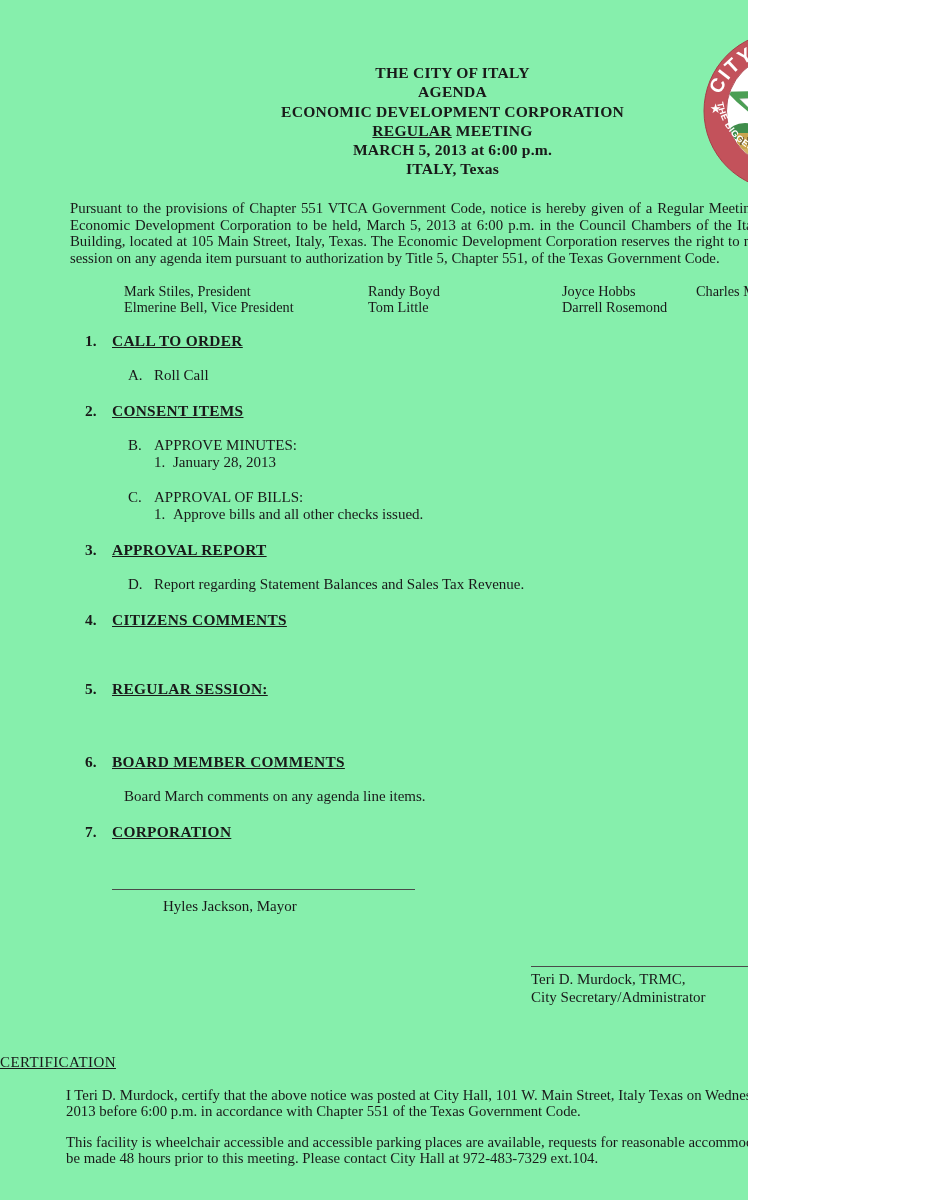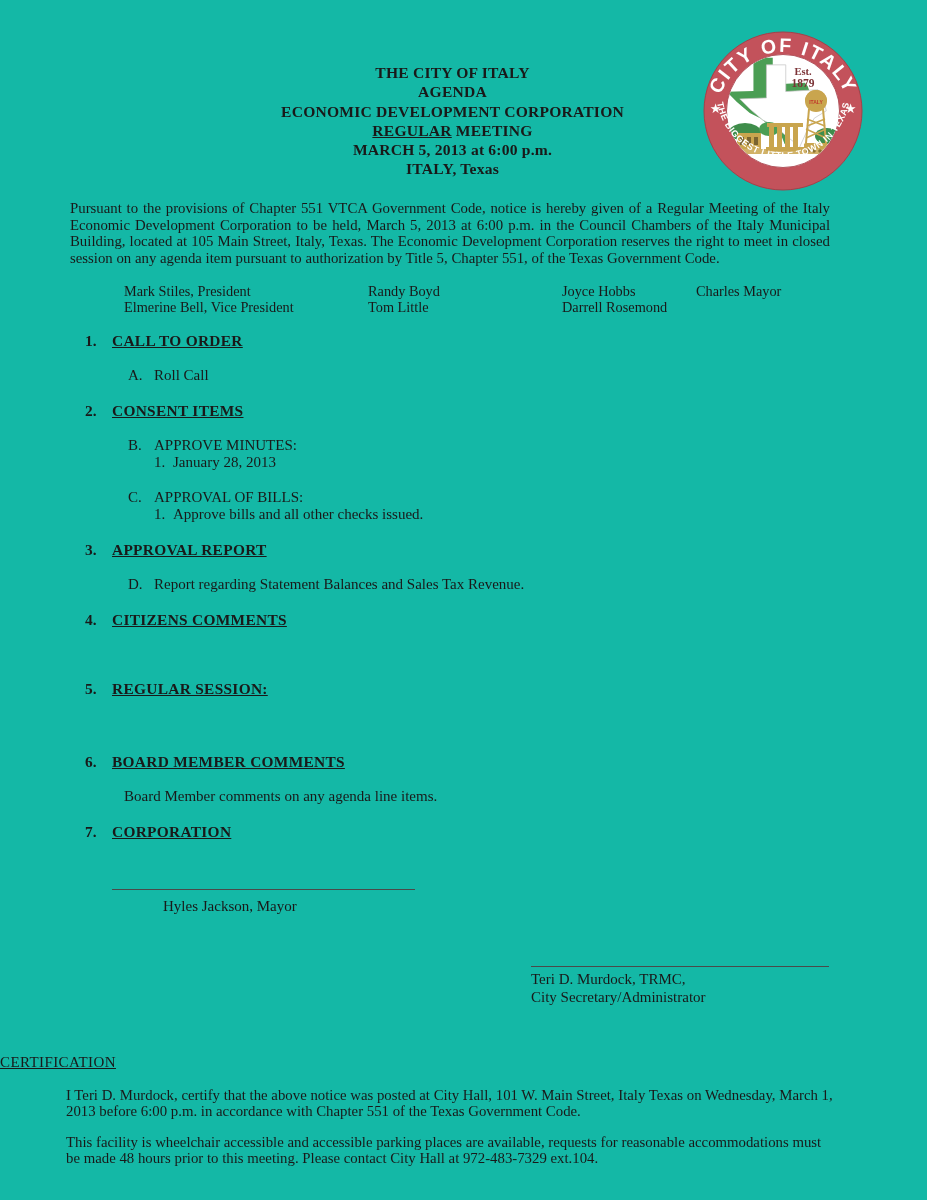--- a/index.html
+++ b/index.html
@@ -1,19 +1,19 @@
 <!DOCTYPE html>
 <html><head>
 <meta charset="utf-8">
 <style>
   html,body{margin:0;padding:0;background:#ffffff;}
   #page{
     position:relative;
-    width:927px;height:1200px;
-    background:#14b8a6;
+    width:748px;height:1200px;
+    background:#86efac;
     font-family:"Liberation Serif", serif;
     color:#191919;
     overflow:hidden;
   }
   
   .hdr{
     position:absolute;top:63px;left:0;width:905px;
     text-align:center;font-weight:bold;font-size:15.6px;line-height:19.3px;
     letter-spacing:0.2px;
   }
@@ -189,21 +189,21 @@
     <span class="num">4.</span><span class="tt">CITIZENS COMMENTS</span>
   </div>
 
   <div class="sec" style="top:680px">
     <span class="num">5.</span><span class="tt">REGULAR SESSION:</span>
   </div>
 
   <div class="sec" style="top:753px">
     <span class="num">6.</span><span class="tt">BOARD MEMBER COMMENTS</span>
   </div>
-  <div class="plain" style="top:788px">Board Member comments on any agenda line items.</div>
+  <div class="plain" style="top:788px">Board March comments on any agenda line items.</div>
 
   <div class="sec" style="top:823px">
     <span class="num">7.</span><span class="tt">CORPORATION</span>
   </div>
 
   <div class="sigline" style="top:889px;left:112px;width:303px;"></div>
   <div class="sigtext" style="top:897px;left:163px;">Hyles Jackson, Mayor</div>
 
   <div class="sigline" style="top:966px;left:531px;width:298px;"></div>
   <div class="sigtext" style="top:970px;left:531px;">Teri D. Murdock, TRMC,</div>

